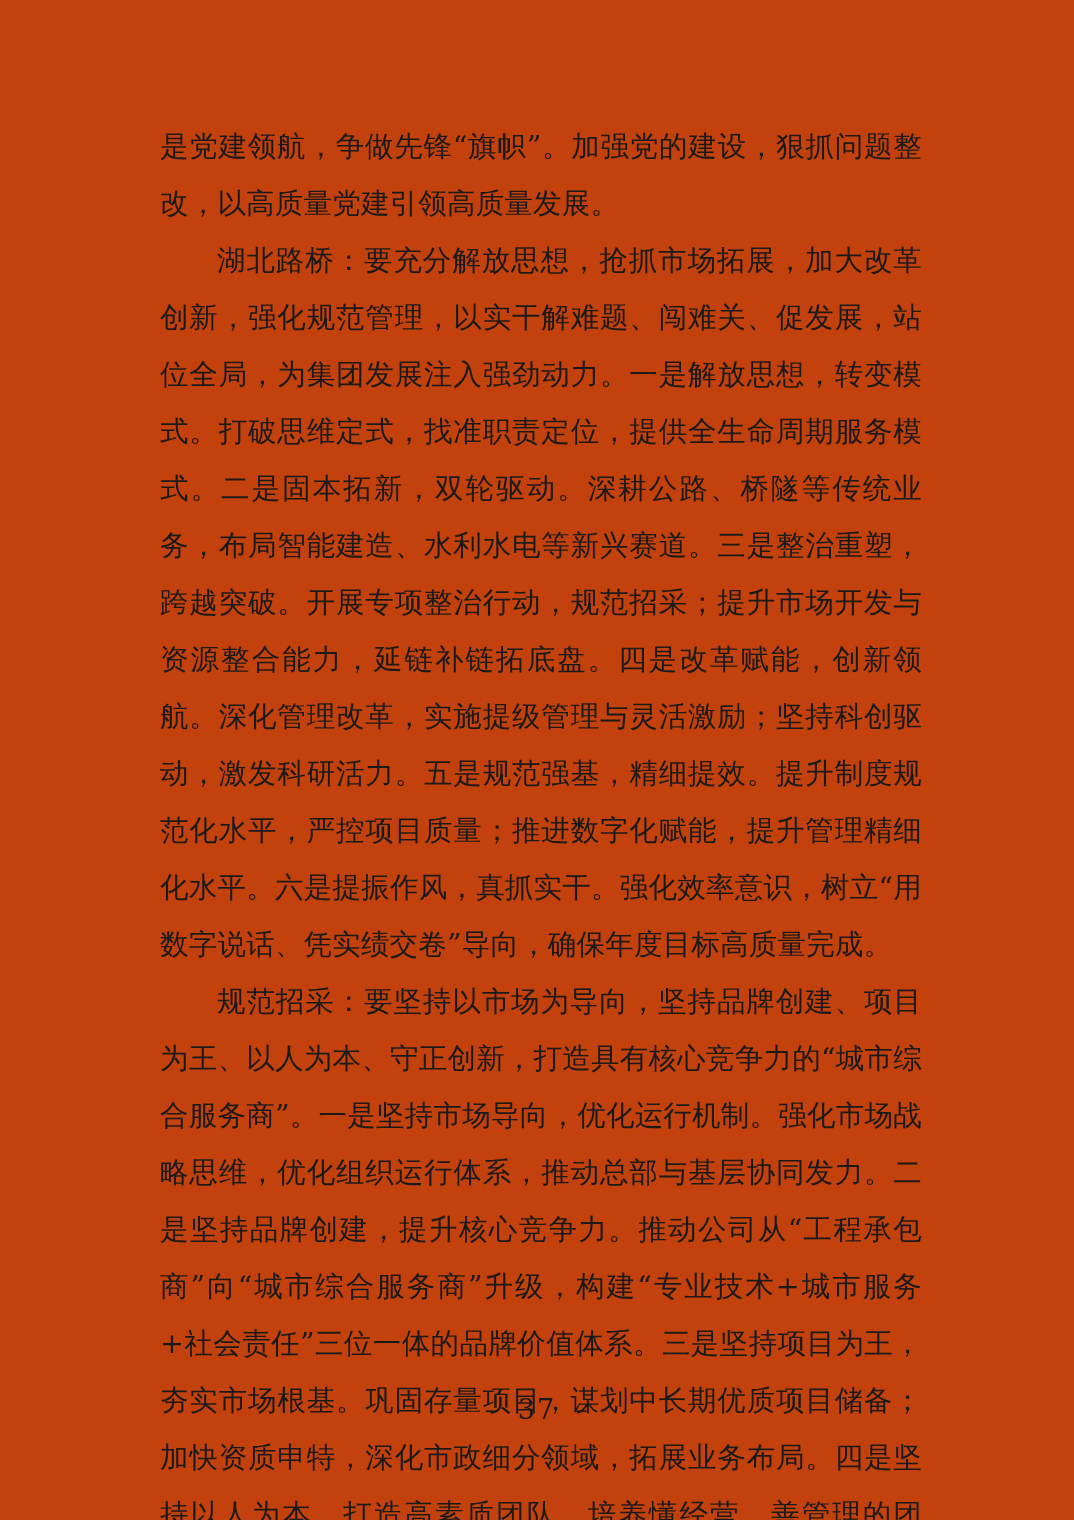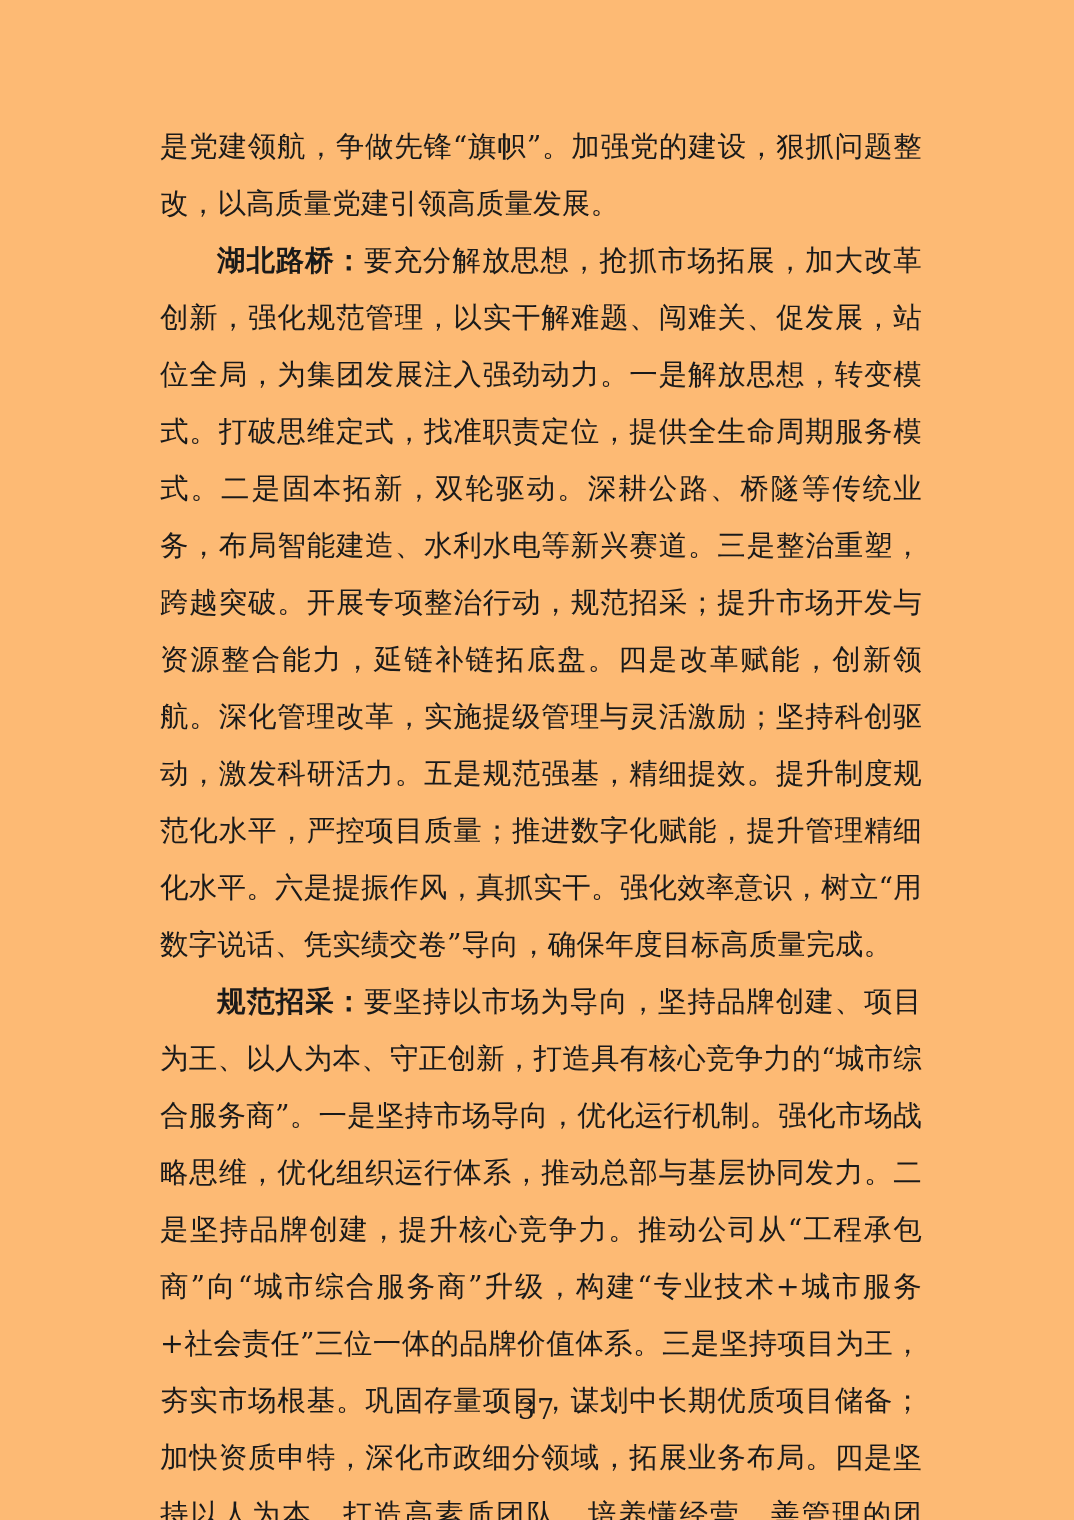--- a/index.html
+++ b/index.html
@@ -12,21 +12,21 @@
     height: 1520px;
     position: relative;
     font-family: "DejaVu Serif", "Liberation Serif", serif;
     color: #1b1b1b;
   }
   .page {
     position: absolute;
     left: 0; top: 0;
     width: 1074px;
     height: 1520px;
-    background: #fdba74;
+    background: #c2410c;
     overflow: hidden;
   }
   .content {
     position: absolute;
     left: 160px;
     top: 118px;
     width: 762px;
   }
   .para {
     margin: 0 0 0 0;
@@ -34,21 +34,21 @@
     line-height: 57px;
     text-align: justify;
     text-justify: inter-ideograph;
     letter-spacing: 0.2px;
     color: #1a1a1a;
   }
   .para.indent {
     text-indent: 57px;
   }
   .para .lead {
-    font-weight: bold;
+    font-weight: normal;
   }
   .page-number {
     position: absolute;
     left: 0;
     top: 1392px;
     width: 1074px;
     text-align: center;
     font-size: 27px;
     letter-spacing: 2px;
     color: #1a1a1a;

